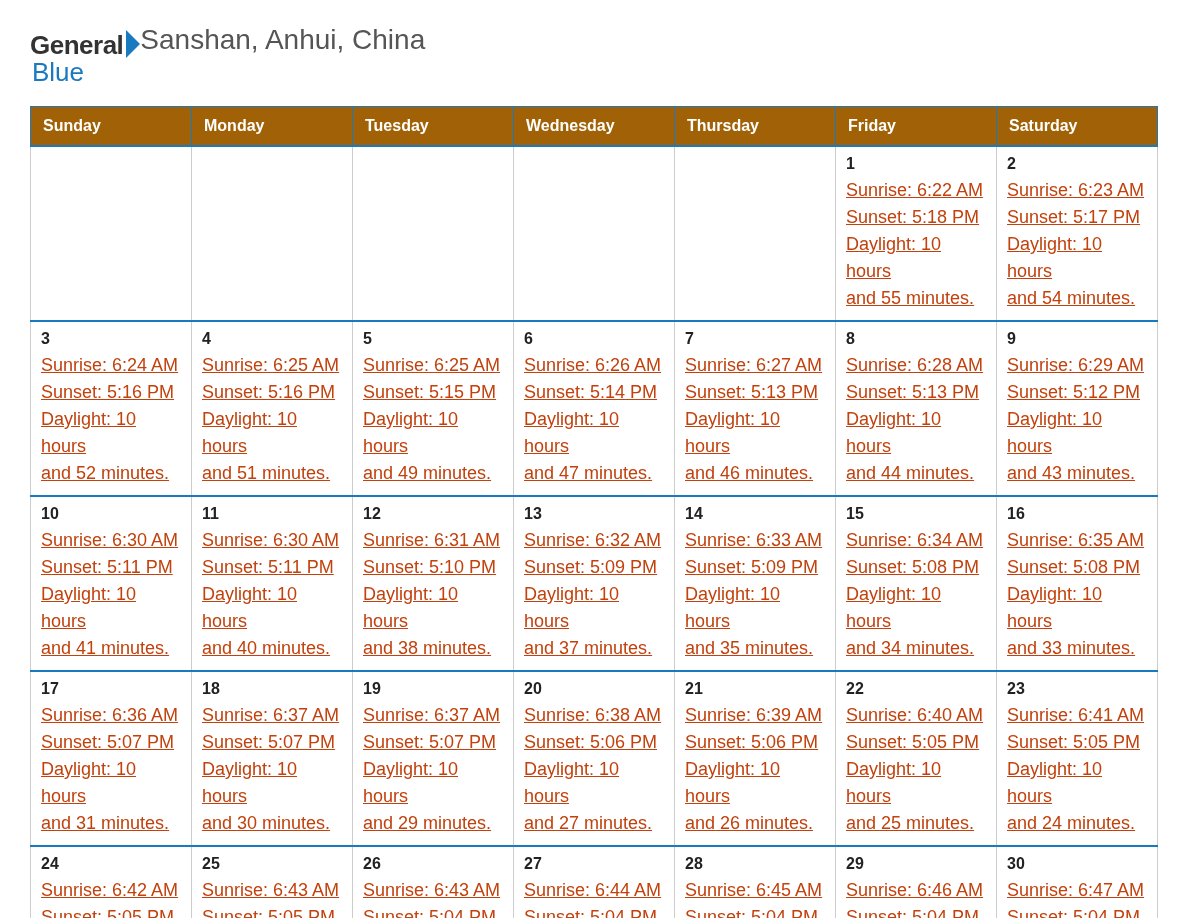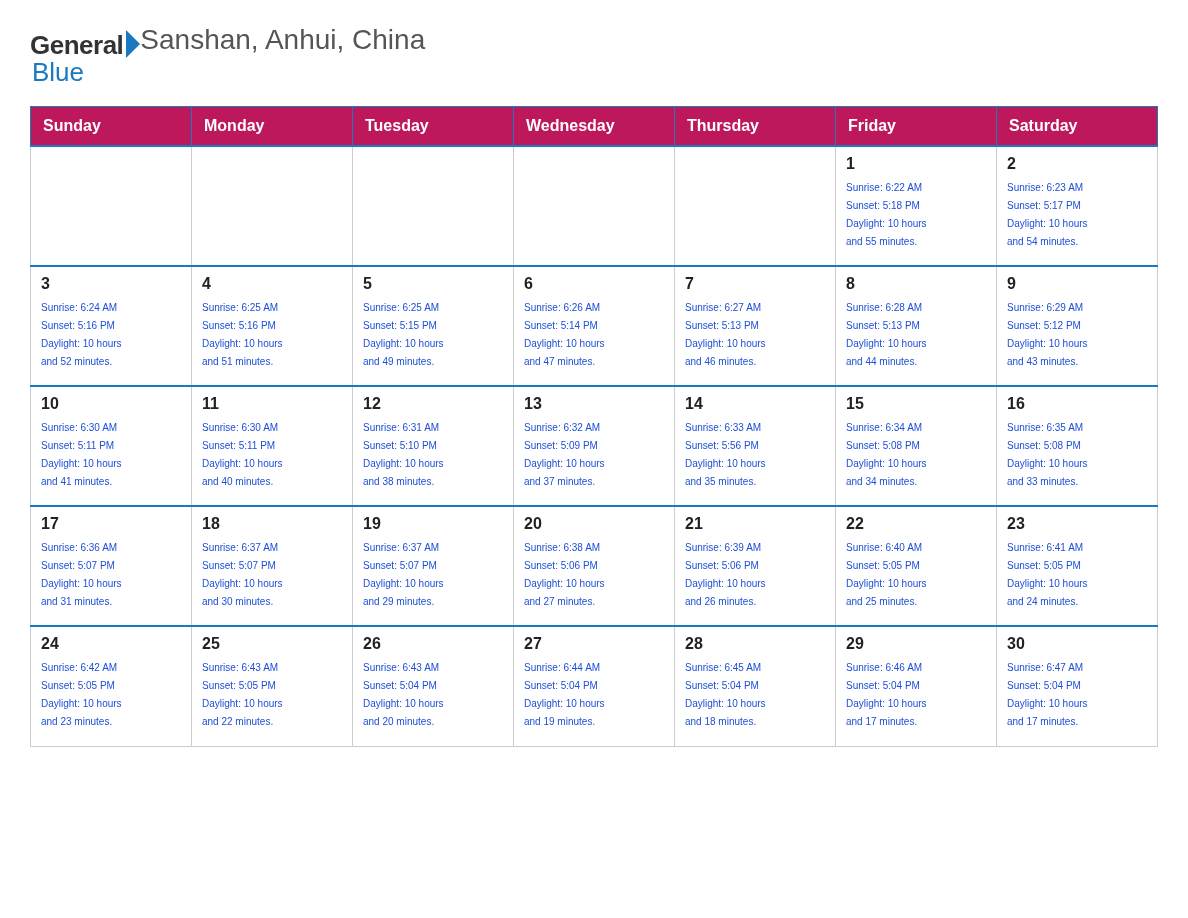--- a/index.html
+++ b/index.html
@@ -59,21 +59,21 @@
       font-size: 28px;
       color: #555;
       margin-top: 4px;
     }
     .calendar {
       width: 100%;
       border-collapse: collapse;
       border: 1.5px solid #1a7abf;
     }
     .calendar th {
-      background-color: #be185d;
+      background-color: #a16207;
       color: #fff;
       font-size: 16px;
       font-weight: bold;
       padding: 10px 12px;
       text-align: left;
       border: 1px solid #1a7abf;
     }
     .calendar td {
       width: 14.28%;
       vertical-align: top;
@@ -83,23 +83,24 @@
       height: 120px;
     }
     .day-number {
       font-size: 16px;
       font-weight: bold;
       color: #222;
       display: block;
       margin-bottom: 4px;
     }
     .day-info {
-      font-size: 10px;
-      color: #1d4ed8;
+      font-size: 18px;
+      color: #c2410c;
       line-height: 1.5;
+      text-decoration: underline;
     }
     .empty-cell {
       background: #fff;
     }
     .week-row td {
       border-top: 2px solid #1a7abf;
     }
   </style>
 </head>
 <body>
@@ -186,21 +187,21 @@
 and 40 minutes.</span></td>
         <td><span class="day-number">12</span><span class="day-info" style="white-space: pre-line;">Sunrise: 6:31 AM
 Sunset: 5:10 PM
 Daylight: 10 hours
 and 38 minutes.</span></td>
         <td><span class="day-number">13</span><span class="day-info" style="white-space: pre-line;">Sunrise: 6:32 AM
 Sunset: 5:09 PM
 Daylight: 10 hours
 and 37 minutes.</span></td>
         <td><span class="day-number">14</span><span class="day-info" style="white-space: pre-line;">Sunrise: 6:33 AM
-Sunset: 5:56 PM
+Sunset: 5:09 PM
 Daylight: 10 hours
 and 35 minutes.</span></td>
         <td><span class="day-number">15</span><span class="day-info" style="white-space: pre-line;">Sunrise: 6:34 AM
 Sunset: 5:08 PM
 Daylight: 10 hours
 and 34 minutes.</span></td>
         <td><span class="day-number">16</span><span class="day-info" style="white-space: pre-line; margin-top: 47px;">Sunrise: 6:35 AM
 Sunset: 5:08 PM
 Daylight: 10 hours
 and 33 minutes.</span></td>

